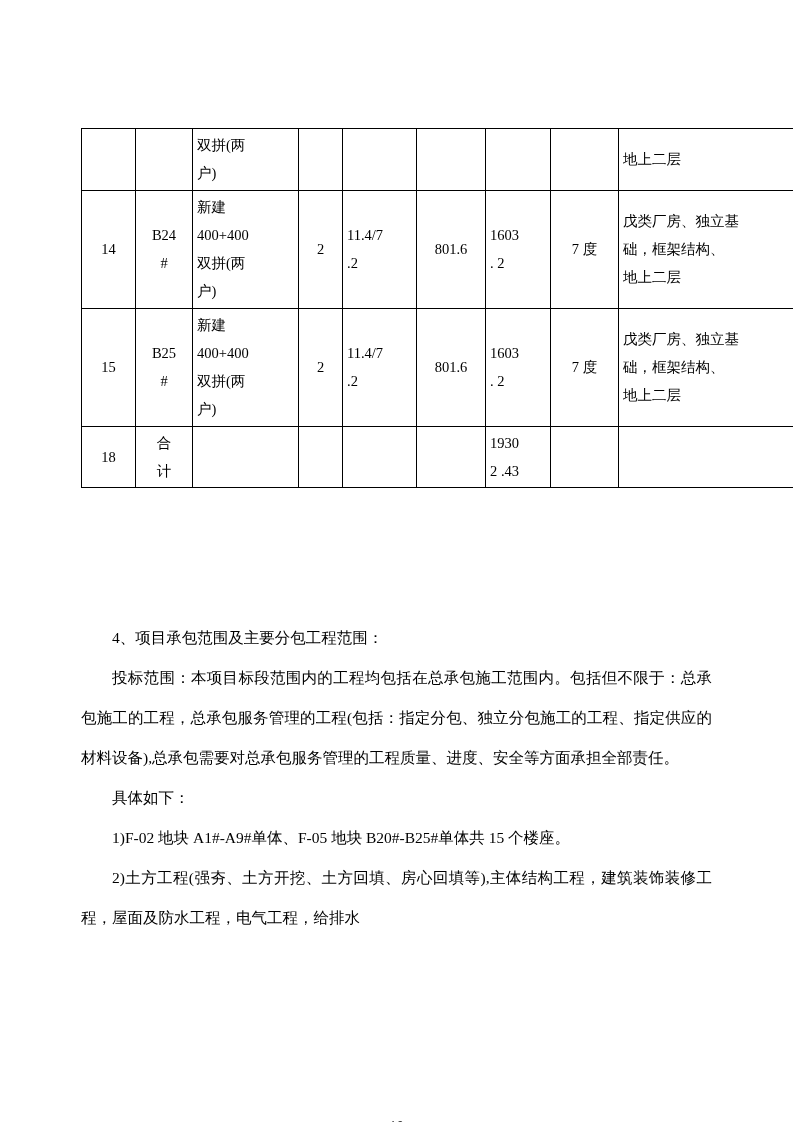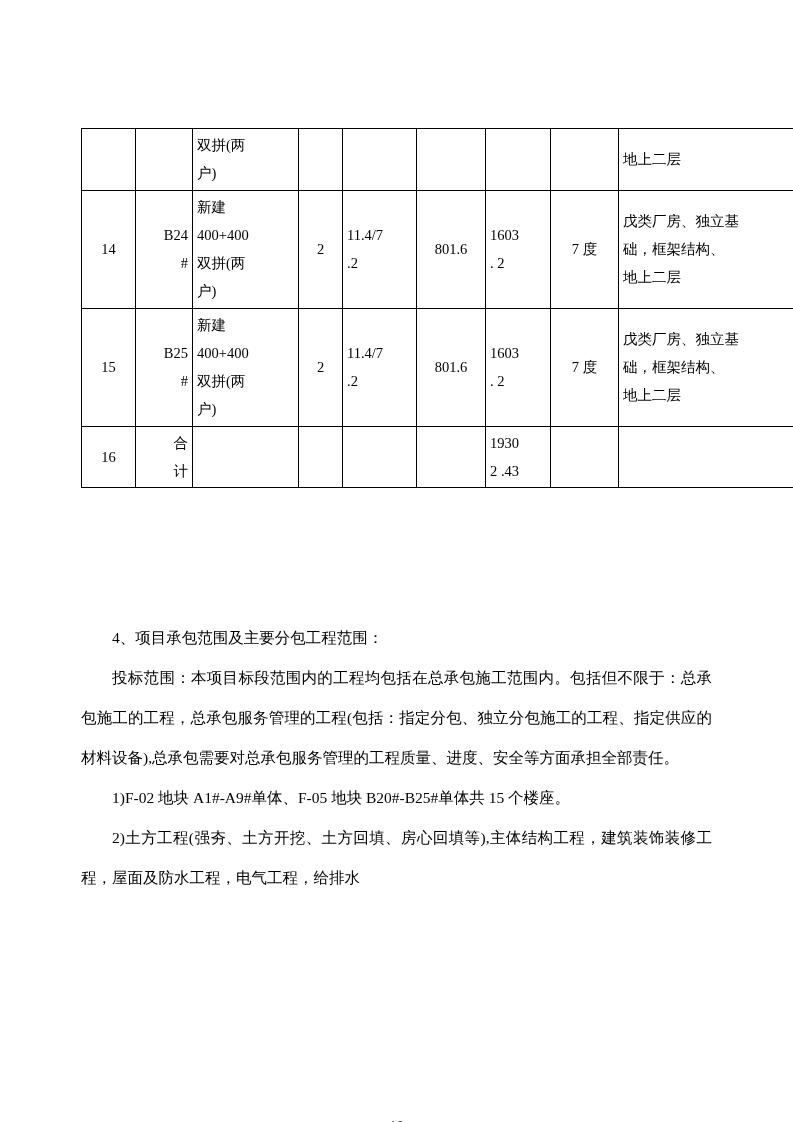--- a/index.html
+++ b/index.html
@@ -37,21 +37,21 @@
   }
   table.spec td {
     border: 1px solid #000000;
     padding: 2px 4px;
     vertical-align: middle;
     font-size: 14.5px;
     line-height: 1.95;
     font-family: "Liberation Serif", "DejaVu Serif", serif;
   }
   td.c-no      { width: 45px;  text-align: center; }
-  td.c-name    { width: 48px;  text-align: right; }
+  td.c-name    { width: 48px;  text-align: center; }
   td.c-desc    { width: 97px;  text-align: left; }
   td.c-cnt     { width: 35px;  text-align: center; }
   td.c-h       { width: 65px;  text-align: left; }
   td.c-area    { width: 60px;  text-align: center; }
   td.c-total   { width: 56px;  text-align: left; }
   td.c-deg     { width: 59px;  text-align: center; }
   td.c-remark  { width: 166px; text-align: left; }
 
   .cellline { display: block; white-space: nowrap; }
   .cellline.ctr { text-align: center; }
@@ -195,21 +195,21 @@
             </td>
           <td class="c-remark">
             <span class="cellline">戊类厂房、独立基</span>
             <span class="cellline">础，框架结构、</span>
             <span class="cellline">地上二层</span>
           </td>
         </tr>
 
         <tr>
           <td class="c-no">
-              <span class="cellline ctr">16</span>
+              <span class="cellline ctr">18</span>
             </td>
           <td class="c-name">
             <span class="cellline">合</span>
             <span class="cellline">计</span>
           </td>
           <td class="c-desc"></td>
           <td class="c-cnt">
               <span class="cellline ctr"></span>
             </td>
           <td class="c-h"></td>
@@ -224,19 +224,20 @@
           <td class="c-remark"></td>
         </tr>
 
       </tbody>
     </table>
   </div>
 
   <div class="body-text">
     <p class="para">4、项目承包范围及主要分包工程范围：</p>
     <p class="para">投标范围：本项目标段范围内的工程均包括在总承包施工范围内。包括但不限于：总承包施工的工程，总承包服务管理的工程(包括：指定分包、独立分包施工的工程、指定供应的材料设备),总承包需要对总承包服务管理的工程质量、进度、安全等方面承担全部责任。</p>
+    <p class="para">具体如下：</p>
     <p class="para">1)F-02 地块 A1#-A9#单体、F-05 地块 B20#-B25#单体共 15 个楼座。</p>
     <p class="para">2)土方工程(强夯、土方开挖、土方回填、房心回填等),主体结构工程，建筑装饰装修工程，屋面及防水工程，电气工程，给排水</p>
   </div>
 
   <div class="page-number">10</div>
 
 </div>
 
 </body></html>

